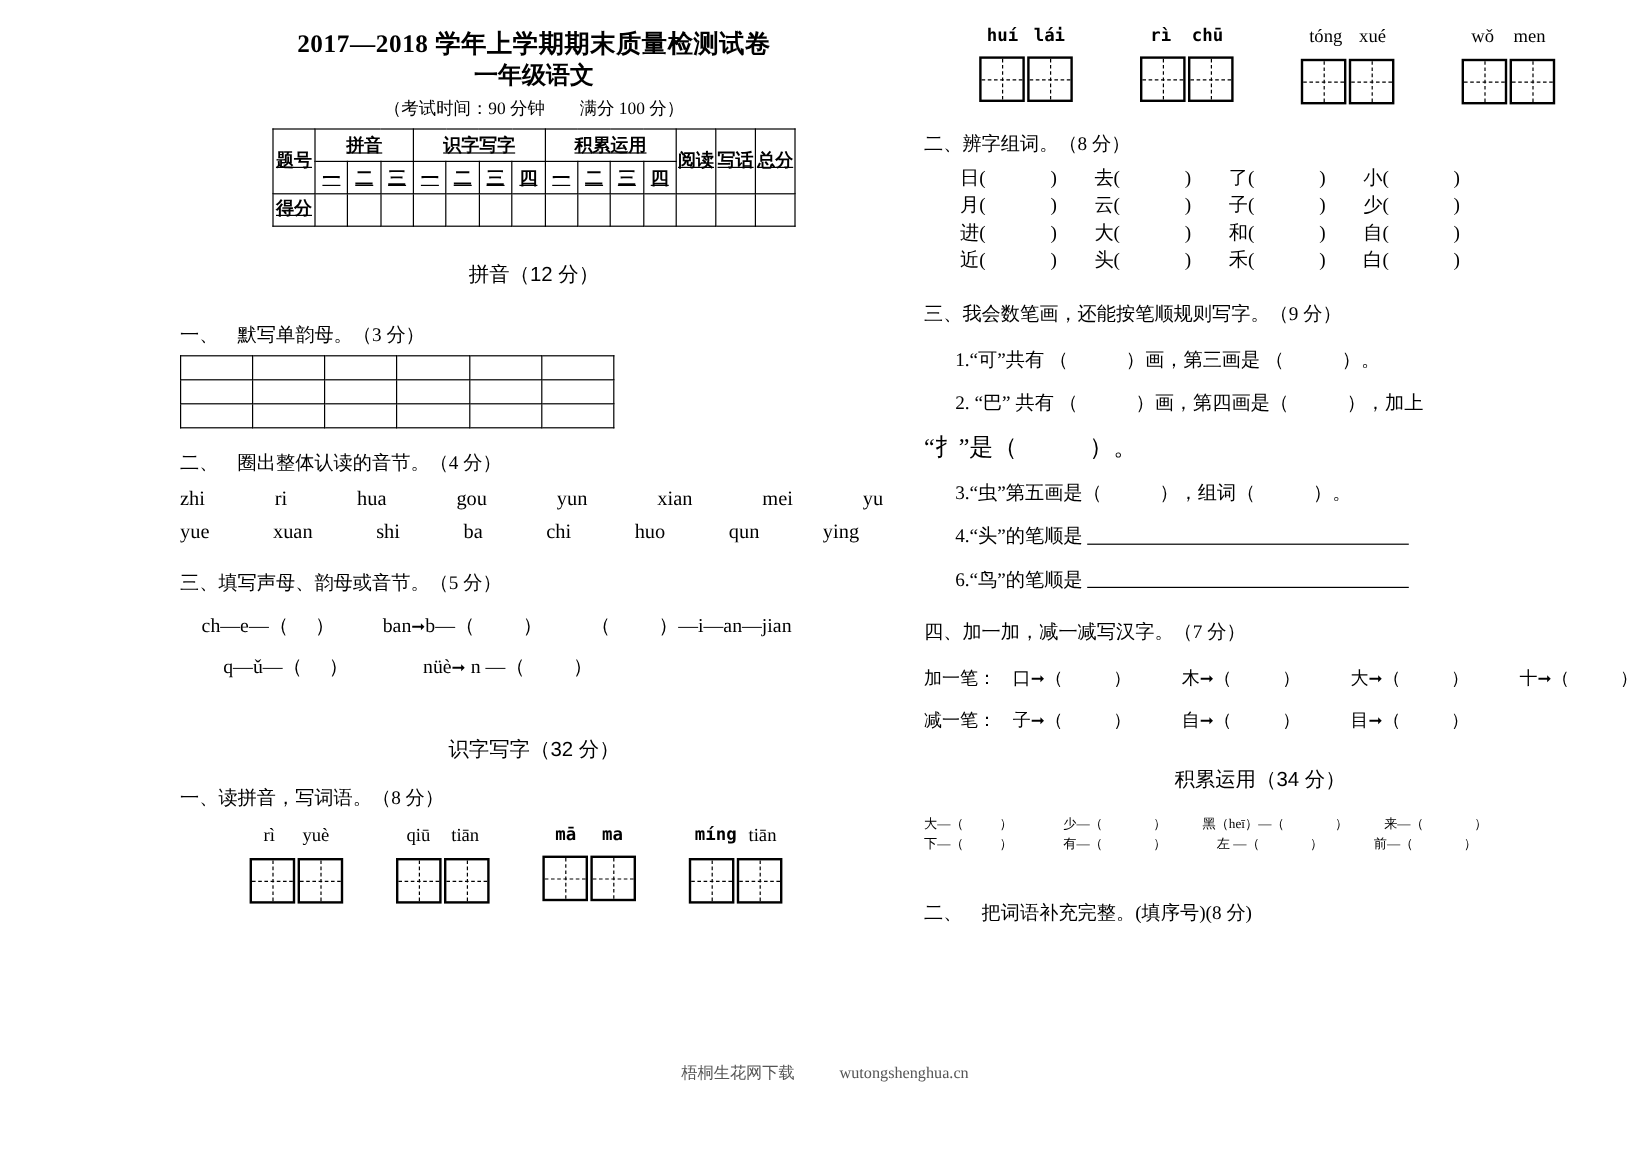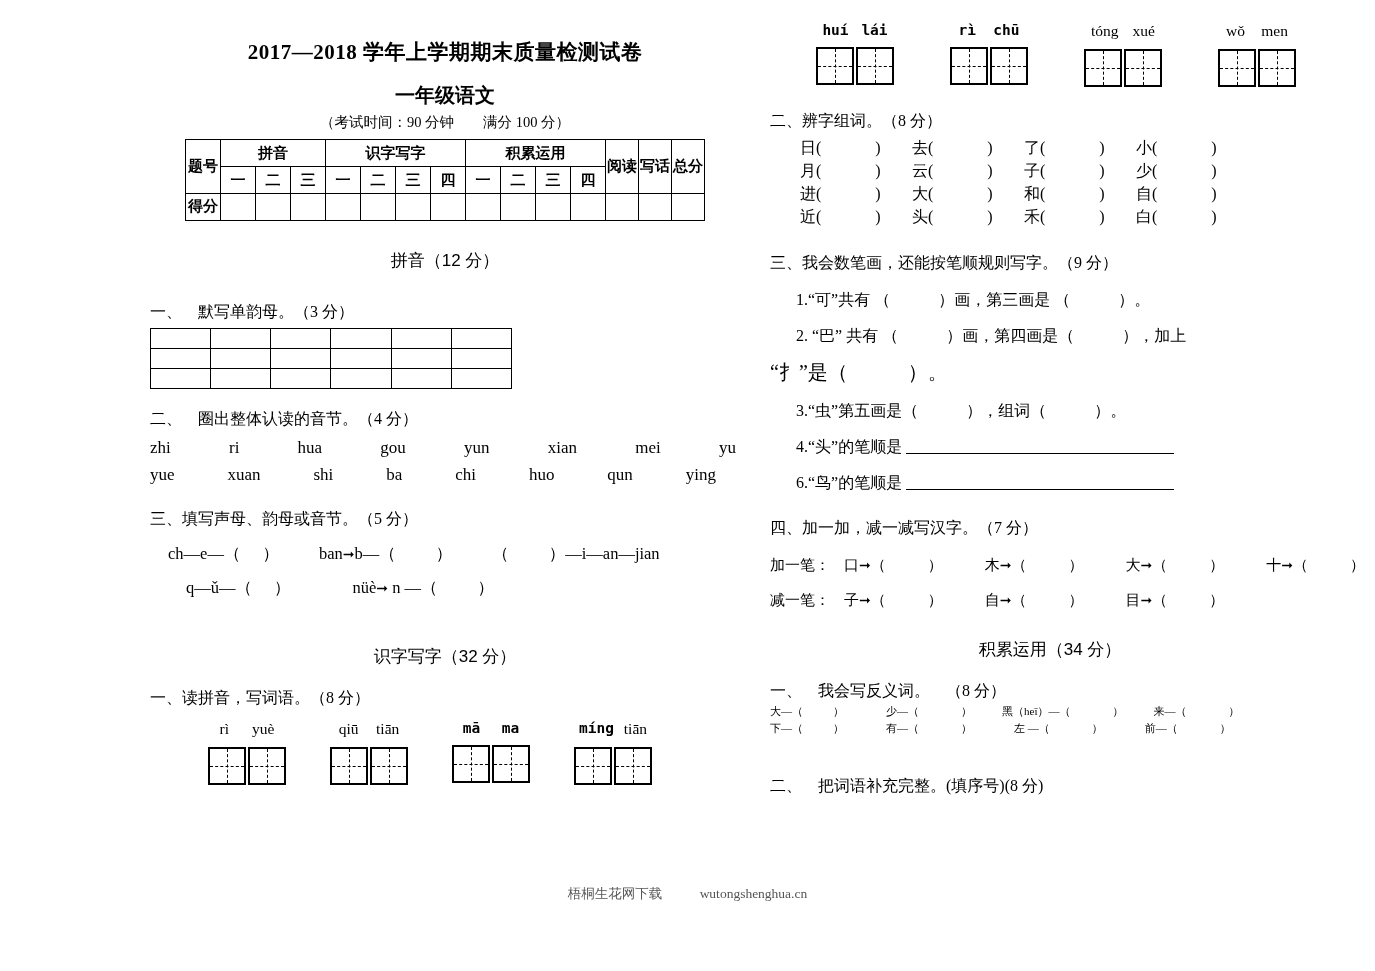--- a/index.html
+++ b/index.html
@@ -32,42 +32,43 @@
     top: 22px;
     width: 560px;
   }
 
   
   .doc-title {
     text-align: center;
     font-weight: bold;
     font-size: 21px;
     letter-spacing: 0.5px;
-    margin: 16px;
+    margin: 0;
     line-height: 1.35;
   }
   .doc-subtitle {
     text-align: center;
     font-weight: bold;
     font-size: 20px;
     margin: 0 0 4px 0;
     line-height: 1.35;
   }
   .exam-meta {
     text-align: center;
     font-size: 14.5px;
     margin: 2px 0 7px 0;
   }
 
   
   table.score-table {
     border-collapse: collapse;
-    width: 520px;
+    width: 436px;
     margin: 0 auto;
     table-layout: fixed;
+    text-decoration: underline;
   }
   table.score-table td {
     border: 1px solid #000;
     text-align: center;
     vertical-align: middle;
     font-size: 15px;
     font-weight: bold;
     padding: 0;
     height: 26px;
   }
@@ -521,21 +522,20 @@
     </div>
 
     <div class="stroke-line">
       <span>减一笔：</span><span class="sp-lbl"></span><span>子</span><span class="arrow">➞</span><span>（</span><span class="p-gap"></span><span>）</span><span class="p-gap"></span><span>自</span><span class="arrow">➞</span><span>（</span><span class="p-gap"></span><span>）</span><span class="p-gap"></span><span>目</span><span class="arrow">➞</span><span>（</span><span class="p-gap"></span><span>）</span>
     </div>
 
     <div class="sp28"></div>
     <div class="section-head">积累运用（34 分）</div>
 
     <div class="sp18"></div>
-    <div class="q-head">一、　我会写反义词。　（8 分）</div>
 
     <div class="anto-row">
       <span>大—（</span><span class="p-gap-s"></span><span>）</span><span class="p-gap"></span><span>少—（</span><span class="p-gap"></span><span>）</span><span class="p-gap-s"></span><span>黑（heī）—（</span><span class="p-gap"></span><span>）</span><span class="p-gap-s"></span><span>来—（</span><span class="p-gap"></span><span>）</span>
     </div>
     <div class="anto-row">
       <span>下—（</span><span class="p-gap-s"></span><span>）</span><span class="p-gap"></span><span>有—（</span><span class="p-gap"></span><span>）</span><span class="p-gap"></span><span>左 —（</span><span class="p-gap"></span><span>）</span><span class="p-gap"></span><span>前—（</span><span class="p-gap"></span><span>）</span>
     </div>
 
     <div class="sp28"></div>
     <div class="sp10"></div>

